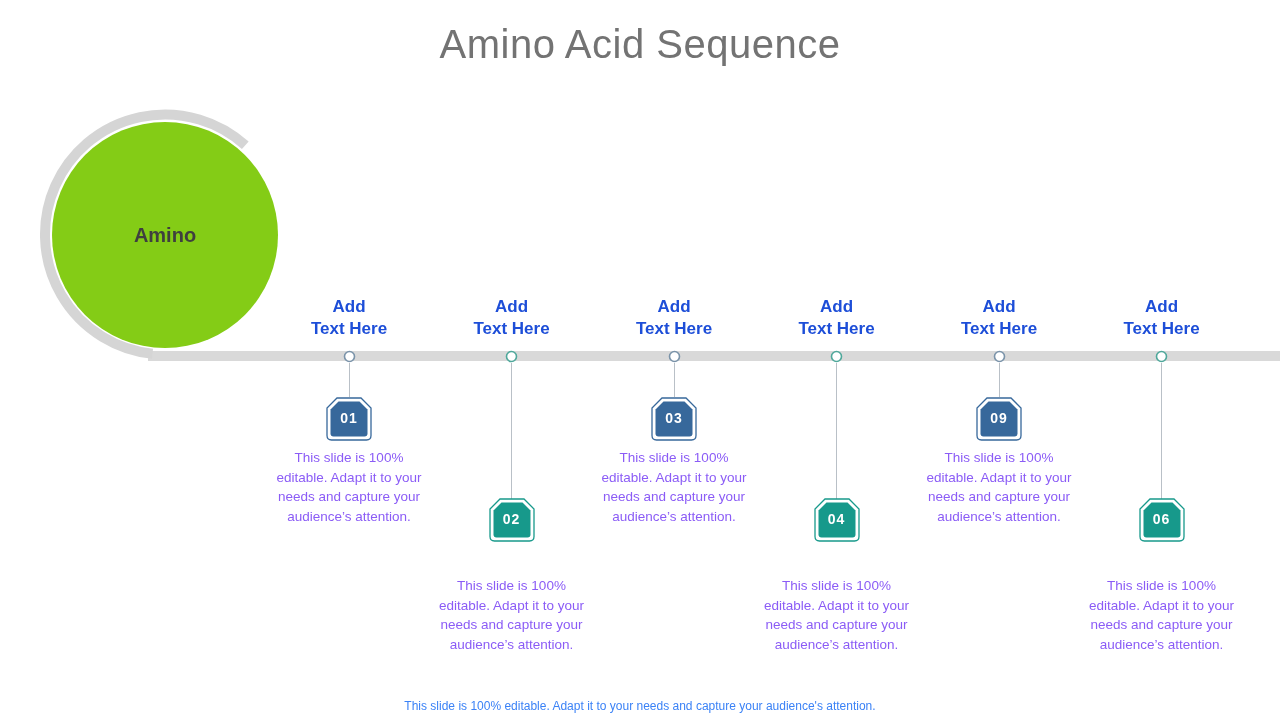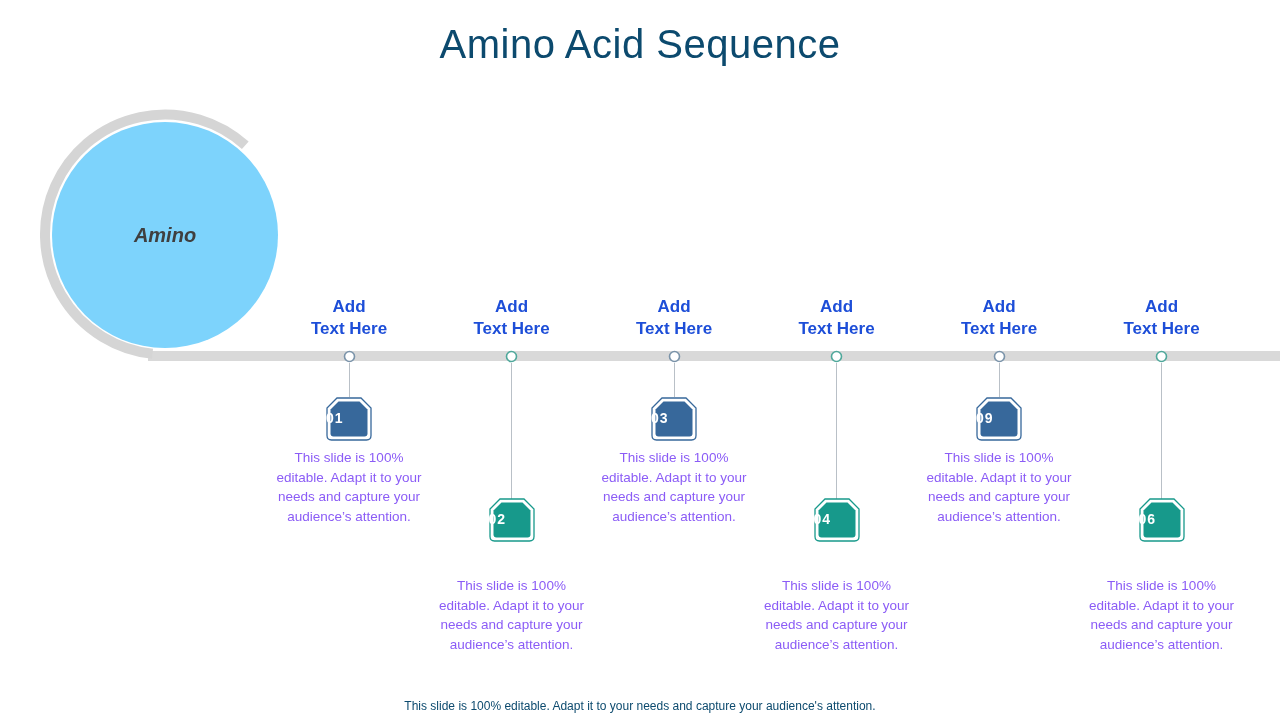--- a/index.html
+++ b/index.html
@@ -2,59 +2,59 @@
 <html><head>
 <meta charset="utf-8">
 <style>
   html,body{margin:0;padding:0;background:#fff;}
   .slide{
     position:relative;width:1280px;height:720px;background:#ffffff;overflow:hidden;
     font-family:"Liberation Sans",sans-serif;
   }
   .title{
     position:absolute;top:22px;left:0;width:1280px;text-align:center;
-    font-size:40px;font-weight:400;color:#0c4a6e;letter-spacing:.5px;margin:0;
+    font-size:40px;font-weight:400;color:#737373;letter-spacing:.5px;margin:0;
   }
   .timeline-bar{
     position:absolute;left:148px;right:0;top:351px;height:10px;background:#d9d9d9;
   }
   .arc-svg{position:absolute;left:20px;top:95px;width:300px;height:280px;}
   .big-circle{
     position:absolute;left:52px;top:122px;width:226px;height:226px;border-radius:50%;
-    background:#7dd3fc;display:flex;align-items:center;justify-content:center;text-align:center;font-style:italic;
+    background:#84cc16;display:flex;align-items:center;justify-content:center;text-align:center;
   }
   .big-circle .circle-label{
     font-size:20px;font-weight:bold;color:#3f3f3f;line-height:29px;
   }
   .step-col{position:absolute;top:0;width:162px;height:720px;}
   .step-heading{
     position:absolute;top:296px;left:0;width:162px;text-align:center;
     font-size:17px;font-weight:bold;color:#1d4ed8;line-height:22px;
   }
   .step-dot{position:absolute;left:calc(50% - 6.5px);top:350px;width:13px;height:13px;}
   .step-connector{position:absolute;left:calc(50% - .5px);width:1px;background:#b9c0c7;top:363px;}
   .upper .step-connector{height:34px;}
   .lower .step-connector{height:161px;}
   .step-tag{position:absolute;left:calc(50% - 23px);width:46px;height:44px;}
   .upper .step-tag{top:397px;}
   .lower .step-tag{top:498px;}
   .step-tag svg{position:absolute;left:0;top:0;}
   .step-number{
-    position:absolute;left:0;top:13px;width:46px;
+    position:absolute;left:0;top:13px;width:46px;text-align:center;
     font-size:14px;font-weight:bold;color:#ffffff;letter-spacing:1px;
   }
   .step-desc{
     position:absolute;left:calc(50% - 90px);width:180px;text-align:center;
     font-size:13.5px;color:#8b5cf6;line-height:19.5px;
   }
   .upper .step-desc{top:448px;}
   .lower .step-desc{top:576px;}
   .footer{
     position:absolute;left:0;top:699px;width:1280px;text-align:center;
-    font-size:12px;color:#0c4a6e;
+    font-size:12px;color:#3b82f6;
   }
 </style>
 </head>
 <body>
 
 <div class="slide">
 
   <h1 class="title">Amino Acid Sequence</h1>
 
   <div class="timeline-bar"></div>

